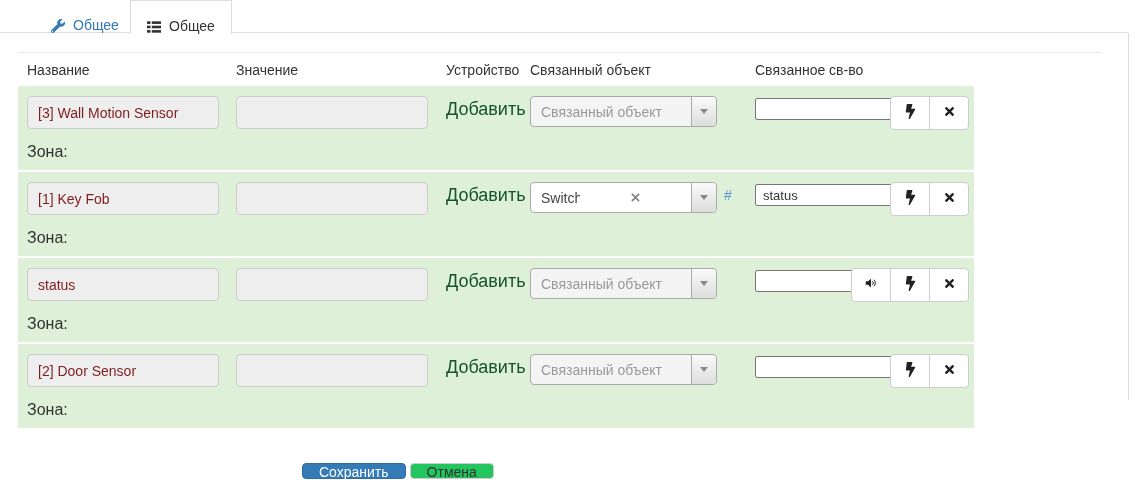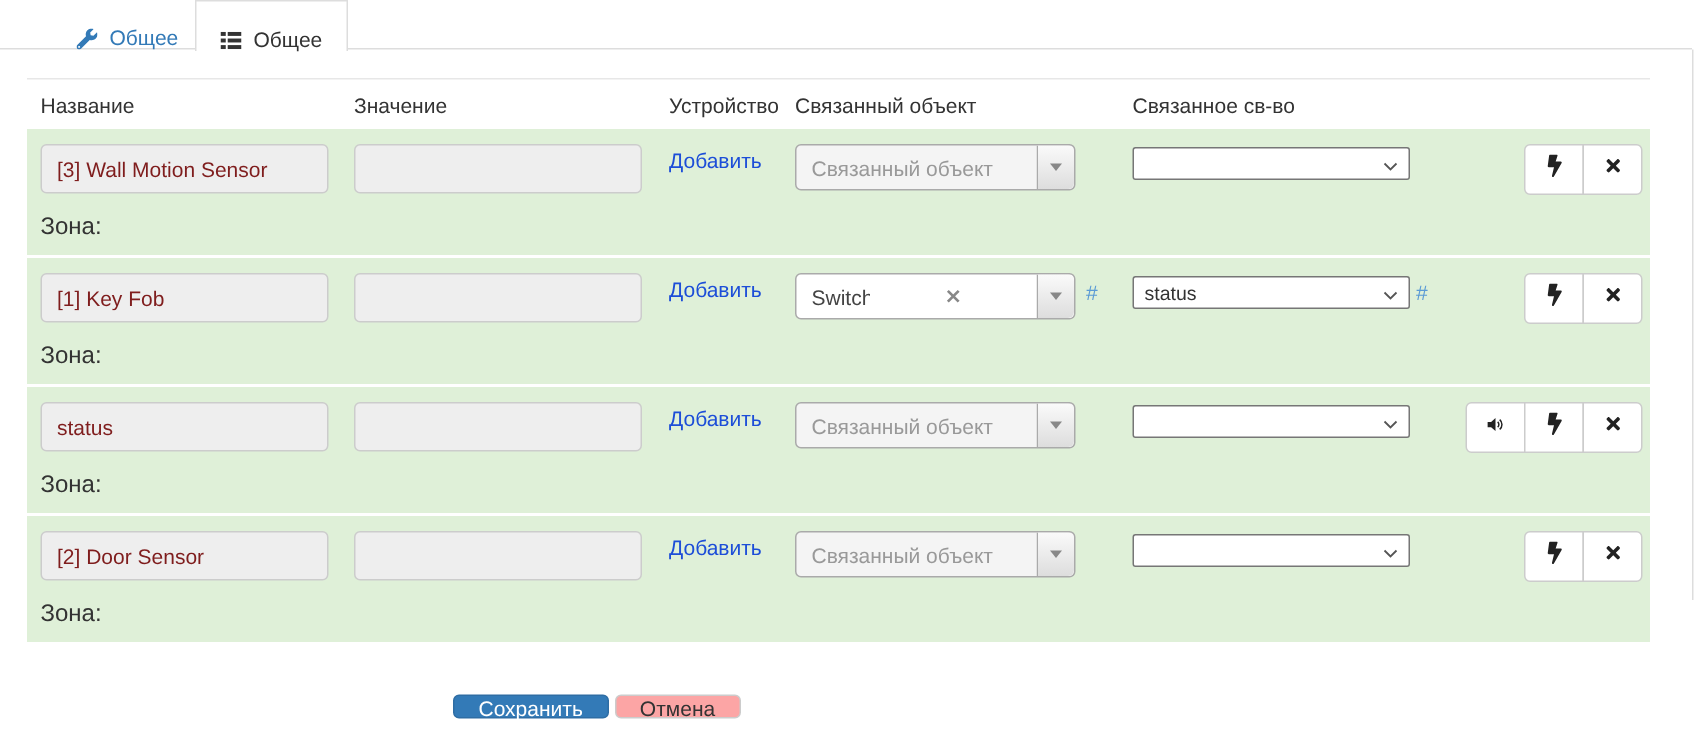--- a/index.html
+++ b/index.html
@@ -9,34 +9,34 @@
   
   .tabbar { position:relative; height:33px; width:1128px; border-bottom:1px solid #ddd; }
   .tab { position:absolute; top:0; height:33px; display:flex; align-items:flex-end; gap:8px;
          font-size:14px; padding:0 16px; cursor:pointer; }
   .tab-general { left:35px; color:#337ab7; }
   .tab-data { left:130px; color:#333; background:#fff; border:1px solid #ddd; border-bottom:none;
               height:34px; z-index:2; }
   .tab .ticon { display:flex; align-items:center; }
 
   
-  .content { position:absolute; left:18px; top:52px; width:1082px; }
+  .content { position:absolute; left:18px; top:52px; width:956px; }
   .rule { border-top:1px solid #e7e7e7; width:1082px; }
   .colheads { position:relative; height:33px; }
   .colheads span { position:absolute; top:9px; font-size:14px; color:#333; white-space:nowrap; }
   .ch-name { left:9px; } .ch-value { left:218px; } .ch-device { left:428px; }
   .ch-object { left:512px; } .ch-prop { left:737px; }
 
   
   .row { position:relative; height:84px; background:#dff0d8; margin-bottom:2px; }
   .txt { position:absolute; top:10px; height:33px; width:192px; background:#eee;
          border:1px solid #ccc; border-radius:4px; padding:6px 10px; font-size:14px;
          color:#7f1d1d; font-family:"Liberation Sans", sans-serif; }
   .txt-name { left:9px; } .txt-value { left:218px; }
-  .addlink { position:absolute; left:428px; top:13px; font-size:14px; color:#1d4ed8;
+  .addlink { position:absolute; left:428px; top:13px; font-size:18px; color:#14532d;
              text-decoration:none; cursor:pointer; }
   .sel2 { position:absolute; left:512px; top:10px; width:187px; height:31px;
           border:1px solid #aaa; border-radius:4px; background:#f4f4f4;
           display:flex; align-items:center; cursor:pointer; }
   .sel2.enabled { background:#fff;gap:44px; }
   .sel2-text { flex:1; padding-left:10px; font-size:14px; color:#999; white-space:nowrap;
                overflow:hidden; }
   .sel2.enabled .sel2-text { color:#444; }
   .sel2-clear { display:flex; align-items:center; padding:0 7px; cursor:pointer; }
   .sel2-arrow { width:25px; height:29px; border-left:1px solid #aaa;
@@ -57,21 +57,21 @@
           display:flex; align-items:center; justify-content:center; cursor:pointer; }
   .abtn:first-child { border-radius:4px 0 0 4px; margin-left:0; }
   .abtn:last-child { border-radius:0 4px 4px 0; }
   .zone { position:absolute; left:9px; top:57px; font-size:16px; color:#333; }
 
   
   .footer { position:absolute; left:302px; top:463px; display:flex; gap:4px; }
   .btn { font-size:14px; height:16px; border-radius:4px; padding:0 16px; cursor:pointer;
          font-family:"Liberation Sans", sans-serif; }
   .btn-save { background:#337ab7; border:1px solid #2e6da4; color:#fff; }
-  .btn-cancel { background:#fca5a5; border:1px solid #ccc; color:#333; }
+  .btn-cancel { background:#22c55e; border:1px solid #ccc; color:#333; }
 
   .right-border { position:absolute; left:1128px; top:33px; width:1px; height:367px; background:#ddd; }
 </style>
 </head>
 <body>
 
 <div class="tabbar">
   <div class="tab tab-general">
     <span class="ticon">
       <svg width="14" height="14" viewBox="0 0 512 512" fill="#337ab7">

